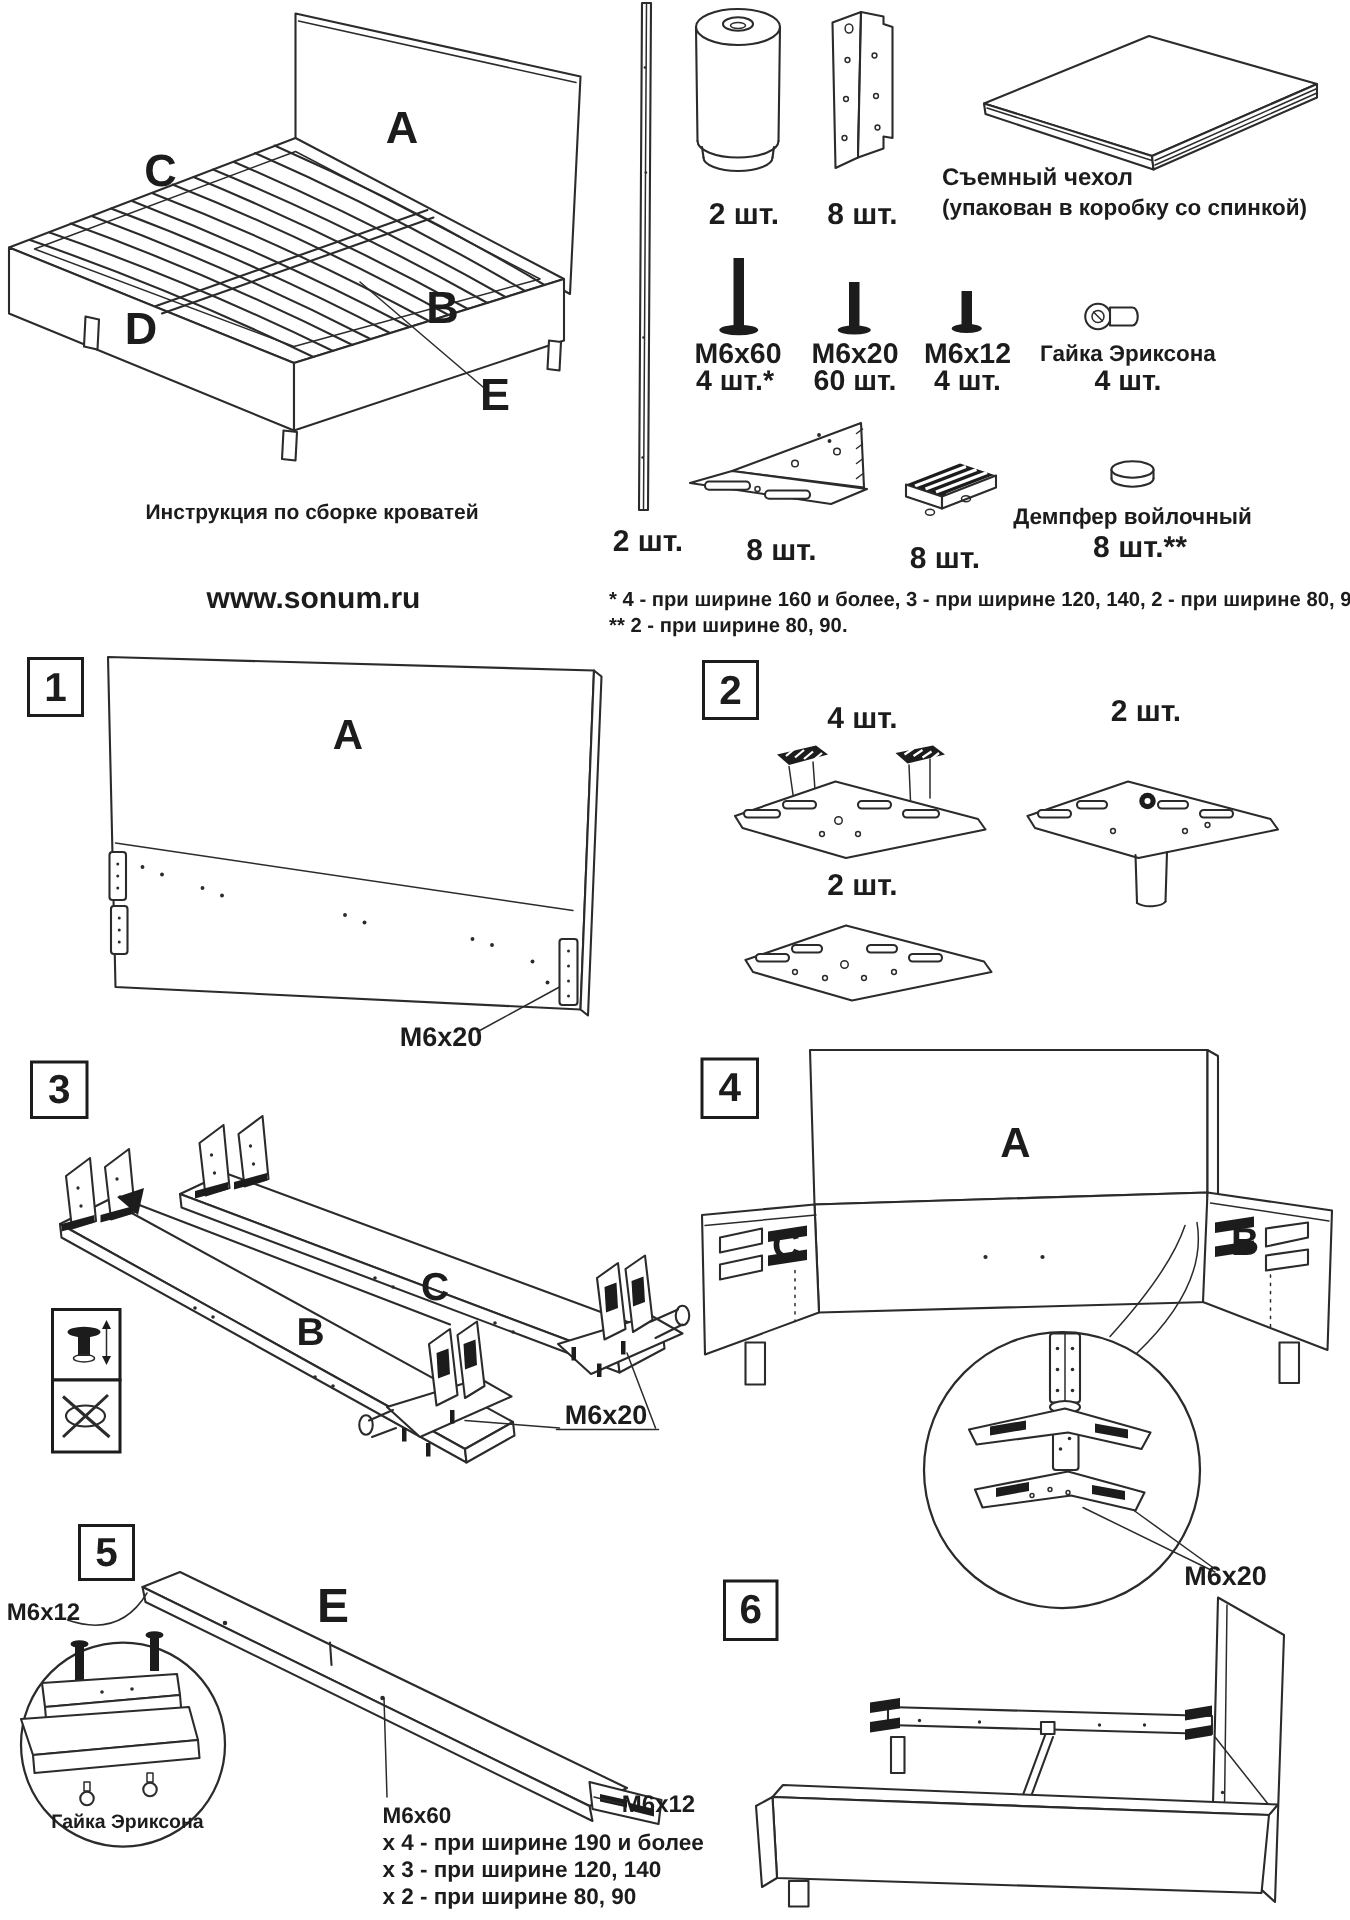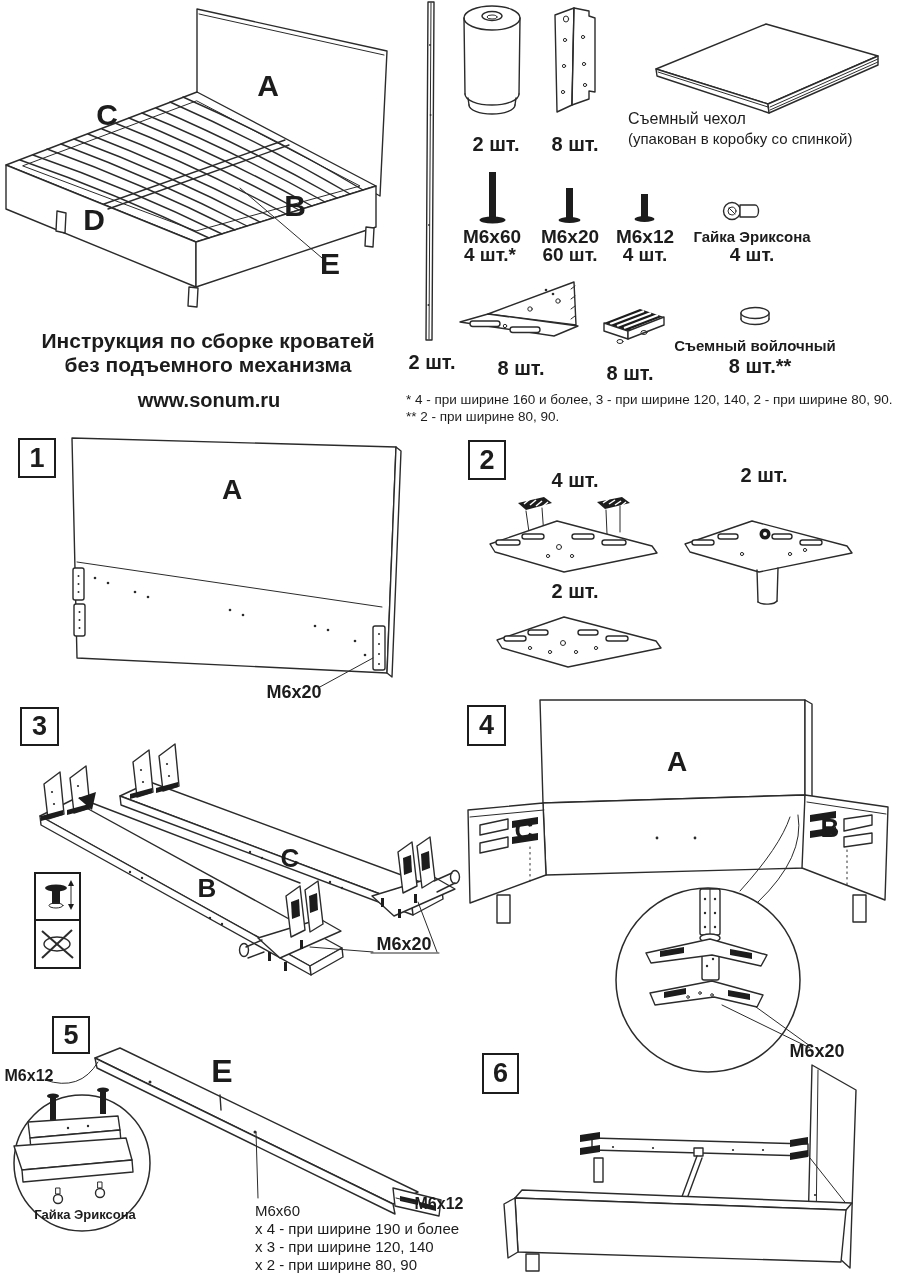--- a/index.html
+++ b/index.html
@@ -5,21 +5,21 @@
   html,body{margin:0;padding:0;background:#fff;}
   .sheet{position:relative;width:900px;height:1280px;background:#ffffff;
          font-family:"Liberation Sans",sans-serif;color:#1c1c1c;overflow:hidden;}
   svg{position:absolute;overflow:visible;}
   .ln{fill:none;stroke:#2b2b2b;stroke-width:1.4;stroke-linejoin:round;stroke-linecap:round;}
   .tn{fill:none;stroke:#2b2b2b;stroke-width:1;stroke-linejoin:round;stroke-linecap:round;}
   .fw{fill:#ffffff;stroke:#2b2b2b;stroke-width:1.4;stroke-linejoin:round;}
   .fb{fill:#1c1c1c;stroke:none;}
   .dt{fill:#2b2b2b;stroke:none;}
   .lbl{position:absolute;font-weight:700;white-space:nowrap;transform:translate(-50%,-50%);}
-  .tl{position:absolute;font-weight:400;white-space:nowrap;}
+  .tl{position:absolute;font-weight:700;white-space:nowrap;}
   .stepnum{position:absolute;border:2px solid #1c1c1c;background:#fff;display:flex;
            align-items:center;justify-content:center;font-weight:700;font-size:27px;}
 </style>
 </head>
 <body>
 
 <div class="sheet">
 
   <svg style="left:0;top:0" width="410" height="310" viewBox="0 0 410 310">
     <polygon class="fw" points="197,9 387,51 380,196 197,94"></polygon>
@@ -49,22 +49,21 @@
     <line class="ln" x1="285" y1="140" x2="104" y2="204"></line>
     <line class="ln" x1="289" y1="145" x2="108" y2="209"></line>
     <line class="tn" x1="240" y1="188" x2="322" y2="258"></line>
   </svg>
   <span class="lbl" style="left:268px;top:86px;font-size:30px">A</span>
   <span class="lbl" style="left:107px;top:115px;font-size:30px">C</span>
   <span class="lbl" style="left:94px;top:220px;font-size:30px">D</span>
   <span class="lbl" style="left:295px;top:206px;font-size:30px">B</span>
   <span class="lbl" style="left:330px;top:264px;font-size:30px">E</span>
 
-  <span class="lbl" style="left:208px;top:341px;font-size:21px">Инструкция по сборке кроватей</span>
-  <span class="lbl" style="left:208px;top:365px;font-size:21px">без подъемного механизма</span>
+  <span class="lbl" style="left:208px;top:341px;font-size:14px">Инструкция по сборке кроватей</span>
   <span class="lbl" style="left:209px;top:400px;font-size:20px">www.sonum.ru</span>
 
   <svg style="left:418px;top:0" width="26" height="345" viewBox="0 0 26 345">
     <polygon class="fw" points="10,2 16,2 14,340 8,340"></polygon>
     <line class="tn" x1="13" y1="3" x2="11" y2="339"></line>
     <circle class="dt" cx="12" cy="45" r="0.9"></circle>
       <circle class="dt" cx="12.6" cy="115" r="0.9"></circle>
     <circle class="dt" cx="11" cy="225" r="0.9"></circle>
       <circle class="dt" cx="10.4" cy="305" r="0.9"></circle>
   </svg>
@@ -169,21 +168,21 @@
     <ellipse class="tn" cx="44" cy="27.5" rx="3" ry="2" fill="none"></ellipse>
   </svg>
   <span class="lbl" style="left:630px;top:373px;font-size:20px">8 шт.</span>
 
   <svg style="left:738px;top:306" width="34" height="22" viewBox="0 0 34 22">
     <path class="ln" d="M3,7 L3,13"></path>
       <path class="ln" d="M31,7 L31,13"></path>
     <path class="ln" d="M3,13 A14,5.5 0 0 0 31,13"></path>
     <ellipse class="fw" cx="17" cy="7" rx="14" ry="5.5"></ellipse>
   </svg>
-  <span class="lbl" style="left:755px;top:345px;font-size:15px">Съемный войлочный</span>
+  <span class="lbl" style="left:755px;top:345px;font-size:15px">Демпфер войлочный</span>
   <span class="lbl" style="left:760px;top:366px;font-size:20px">8 шт.**</span>
 
   <span class="tl" style="left:406px;top:392px;font-size:13.5px">* 4 - при ширине 160 и более, 3 - при ширине 120, 140, 2 - при ширине 80, 90.</span>
   <span class="tl" style="left:406px;top:409px;font-size:13.5px">** 2 - при ширине 80, 90.</span>
 
   <div class="stepnum" style="left:18px;top:438px;width:34px;height:36px">
     <span>1</span>
   </div>
   <svg style="left:60px;top:430px" width="345" height="272" viewBox="0 0 345 272">
     <polygon class="fw" points="12,8 336,17 327,243 17,228"></polygon>

